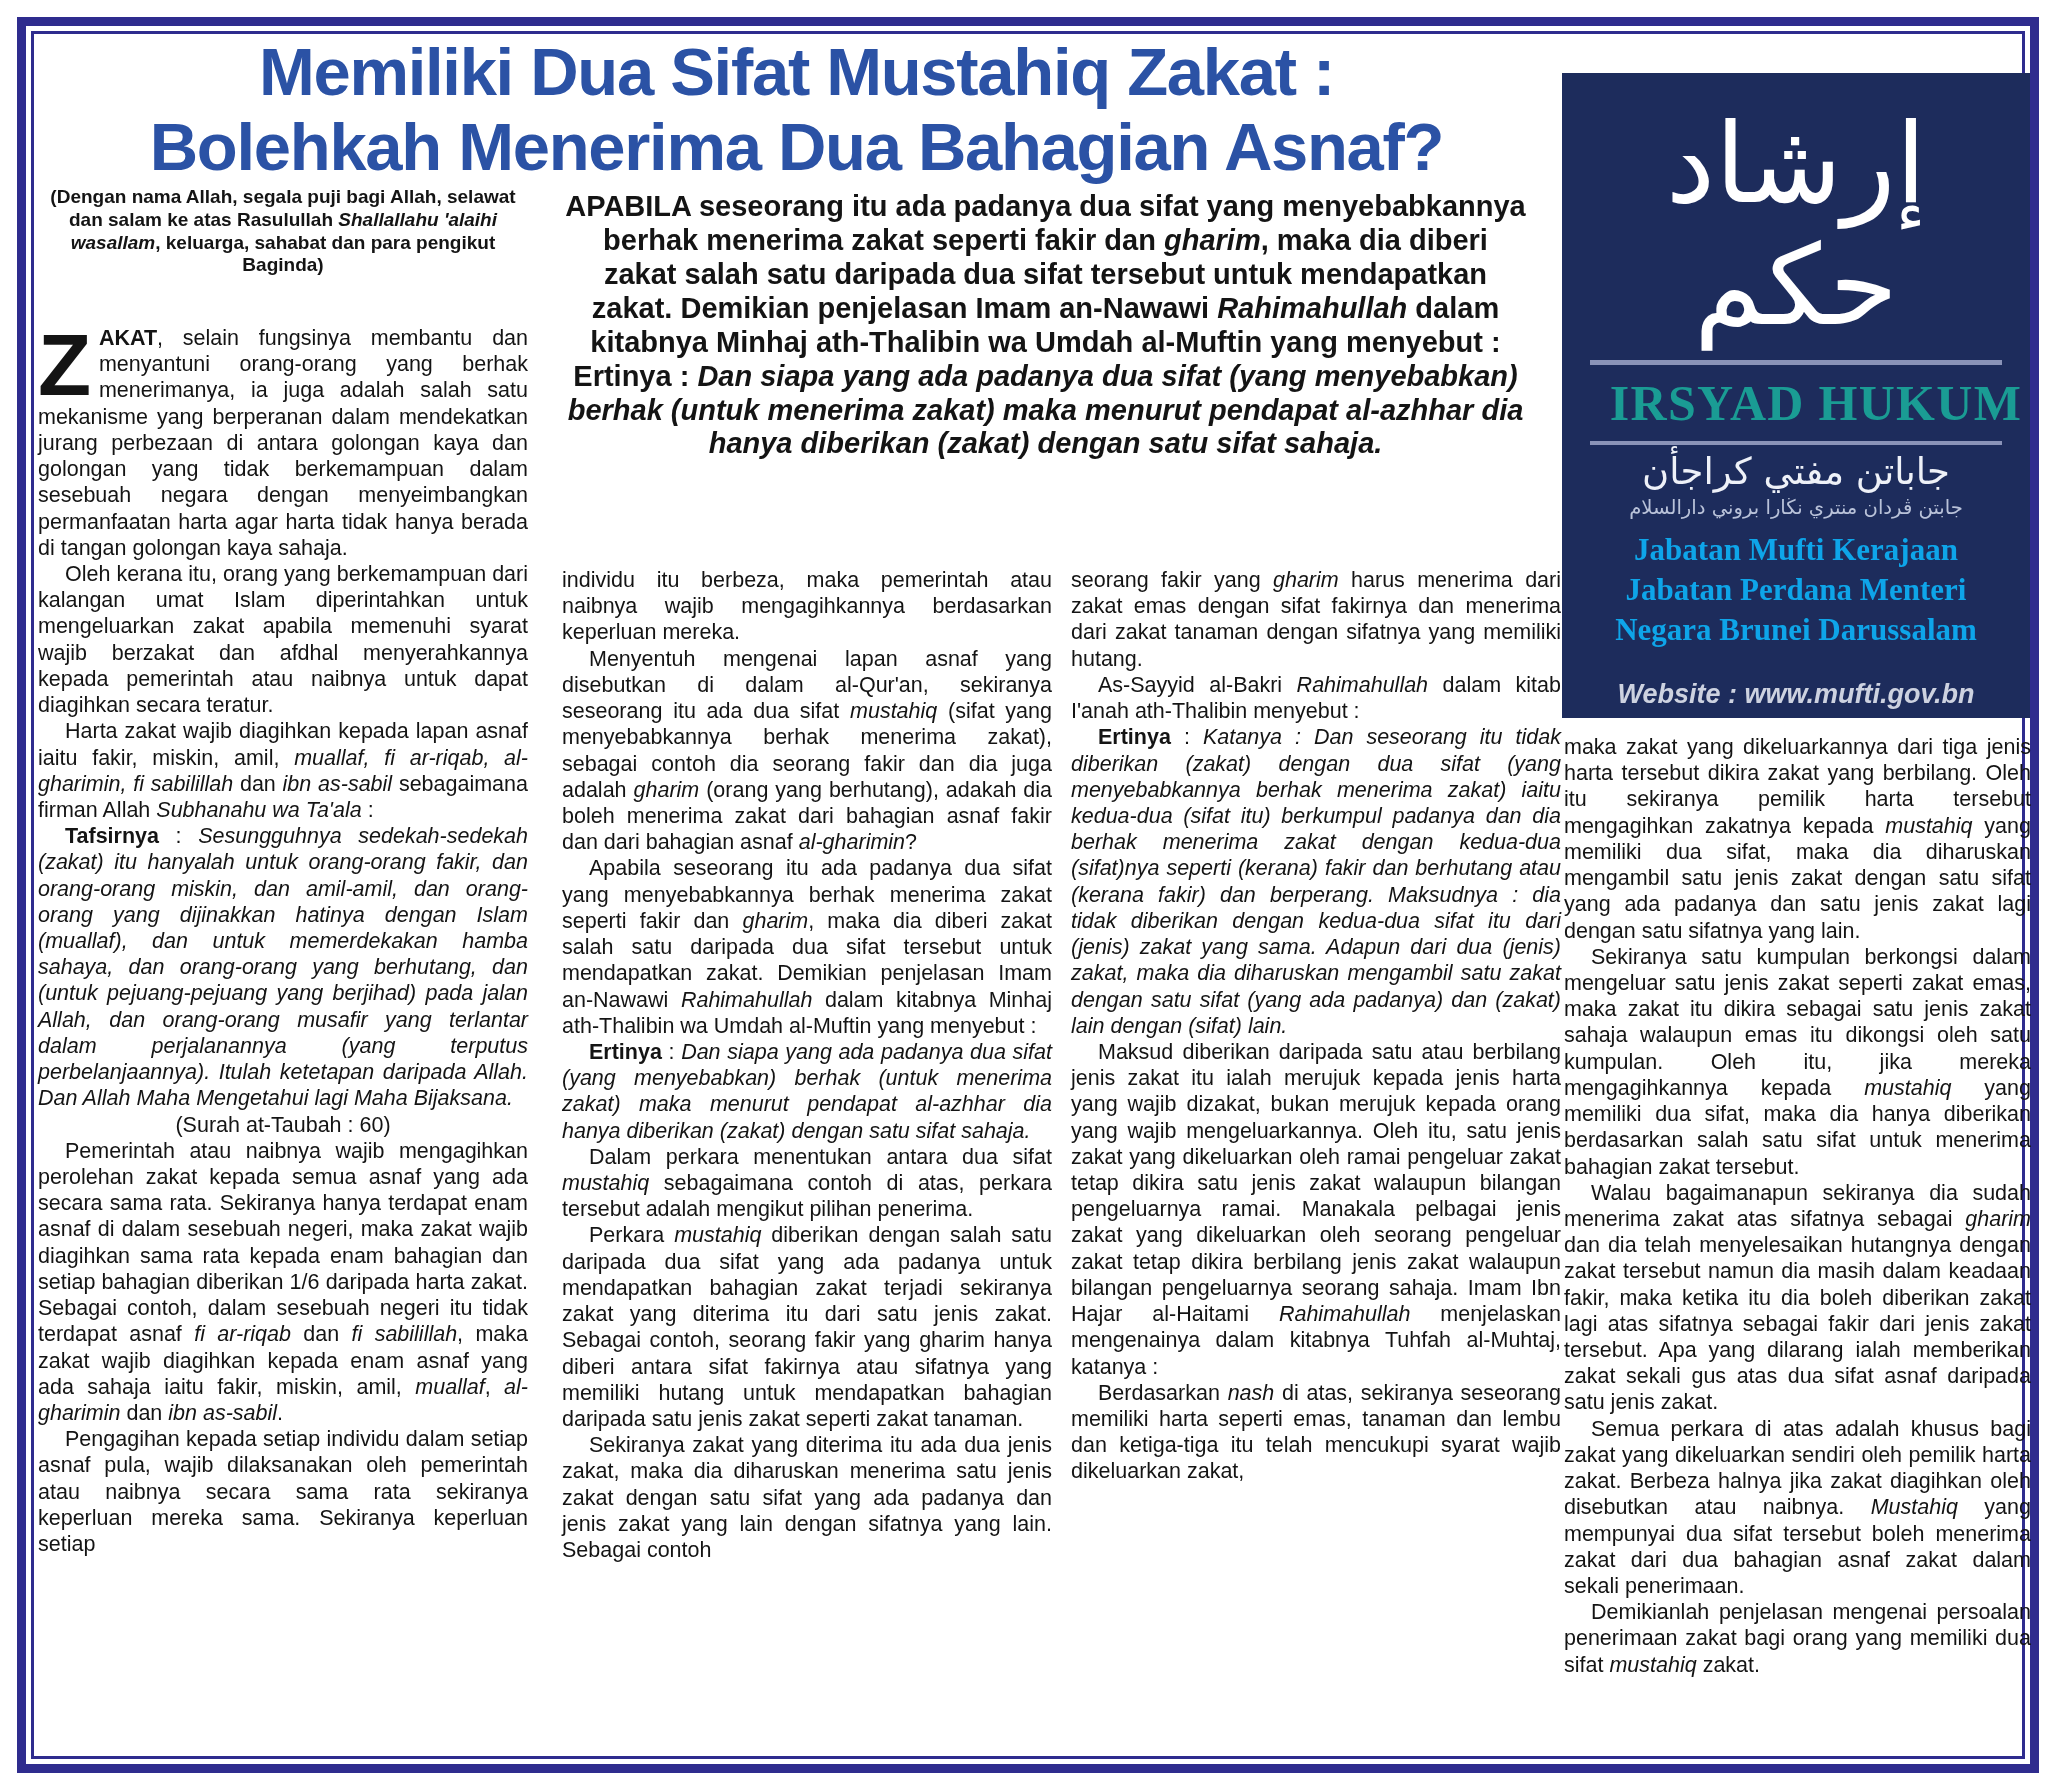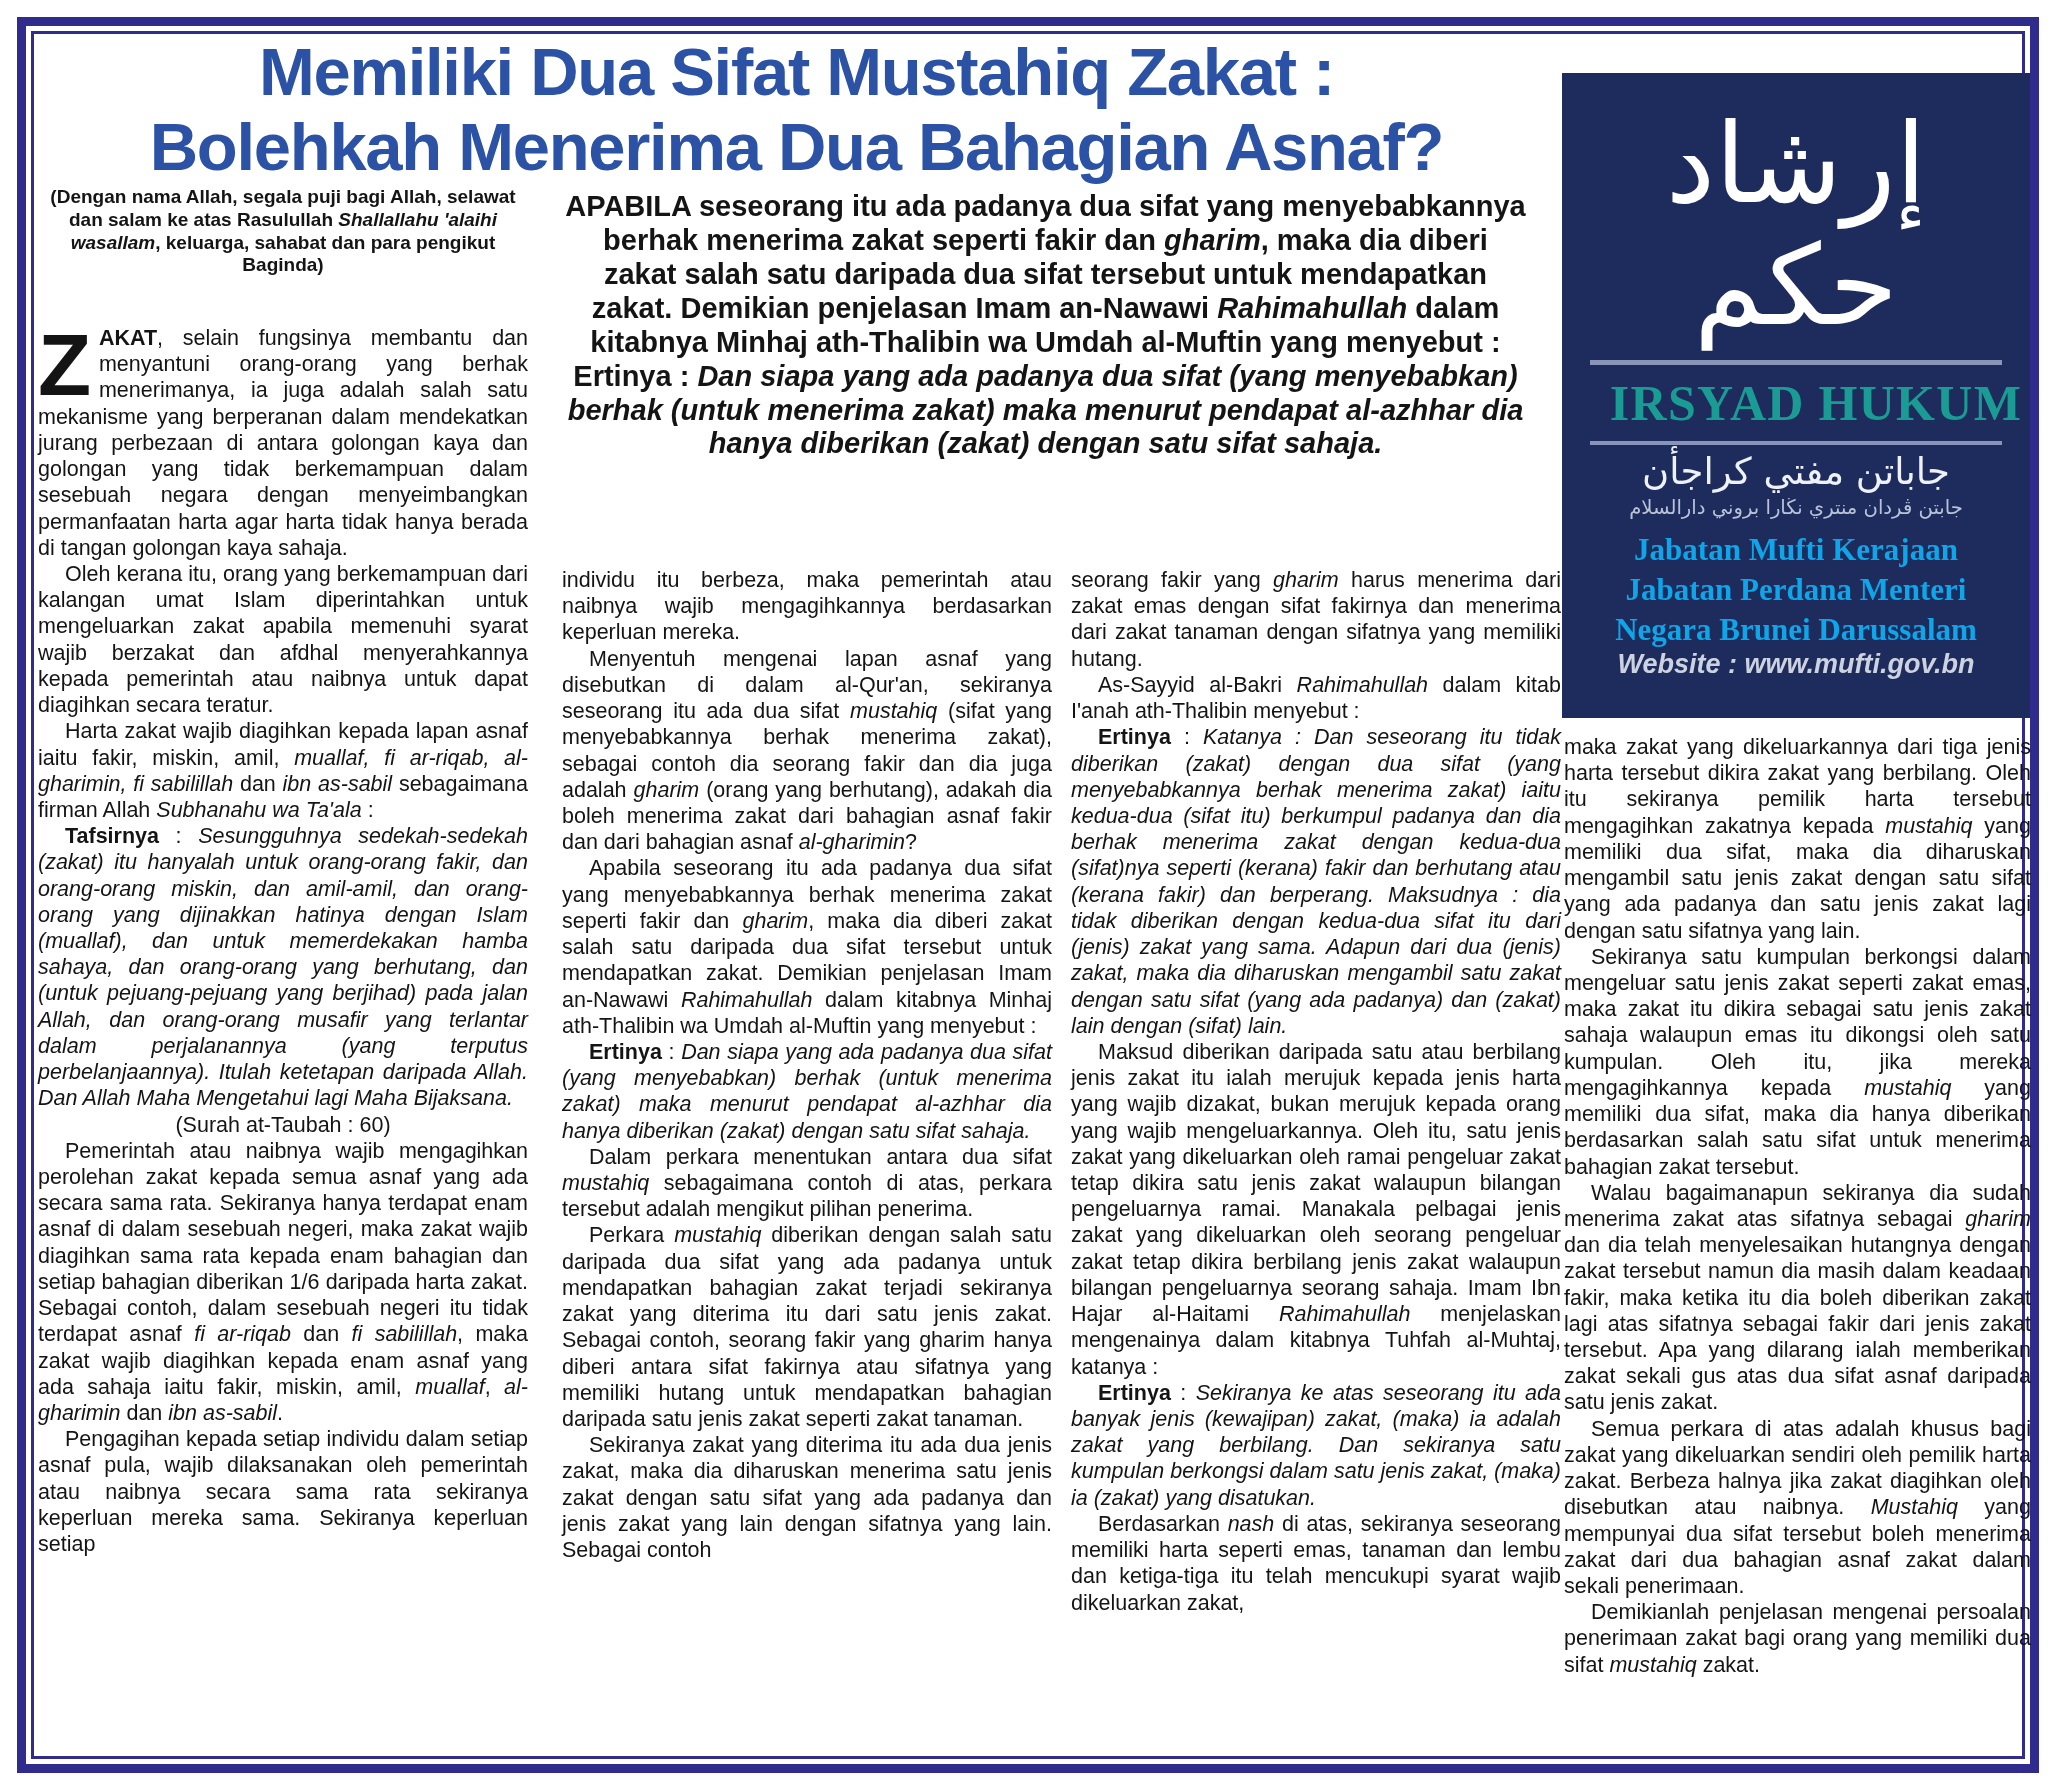--- a/index.html
+++ b/index.html
@@ -44,21 +44,21 @@
   .sb-arabic-main{font-family:"DejaVu Sans",sans-serif;font-size:111px;line-height:1.1;
     margin-top:30px;color:#ffffff;}
   .sb-divider{height:4.6px;background:var(--divider,#8a93b8);width:88%;margin:13px auto 9px auto;}
   .sb-divider.second{margin:9px auto 6.5px auto;}
   .sb-wordmark{font-family:"Liberation Serif",serif;font-weight:bold;font-size:50px;
     color:var(--teal,#1a9c94);letter-spacing:1.3px;margin-left:40px;}
   .sb-arabic-sub1{font-family:"DejaVu Sans",sans-serif;font-size:37px;color:#eef1f8;line-height:1.1;}
   .sb-arabic-sub2{font-family:"DejaVu Sans",sans-serif;font-size:19.6px;color:#b9c2d9;line-height:1.2;margin-top:3.9px;}
   .sb-org{font-family:"Liberation Serif",serif;font-size:31px;line-height:1.28;
     color:#0ea5e9;margin-top:10.4px;font-weight:bold;}
-  .sb-web{font-size:27px;font-weight:bold;font-style:italic;color:#cdd2e0;}
+  .sb-web{font-size:27px;font-weight:bold;font-style:italic;color:#cdd2e0;margin-top:30px;}
 </style>
 </head>
 <body>
 
 <div class="frame-outer"></div>
 <div class="frame-inner"></div>
 
 <div class="title">
   <div>Memiliki Dua Sifat Mustahiq Zakat :</div>
   <div>Bolehkah Menerima Dua Bahagian Asnaf?</div>
@@ -107,21 +107,20 @@
   <p><span>Dalam perkara menentukan antara dua sifat </span><span class="it">mustahiq</span><span> sebagaimana contoh di atas, perkara tersebut adalah mengikut pilihan penerima.</span></p>
   <p><span>Perkara </span><span class="it">mustahiq</span><span> diberikan dengan salah satu daripada dua sifat yang ada padanya untuk mendapatkan bahagian zakat terjadi sekiranya zakat yang diterima itu dari satu jenis zakat. Sebagai contoh, seorang fakir yang gharim hanya diberi antara sifat fakirnya atau sifatnya yang memiliki hutang untuk mendapatkan bahagian daripada satu jenis zakat seperti zakat tanaman.</span></p>
   <p><span>Sekiranya zakat yang diterima itu ada dua jenis zakat, maka dia diharuskan menerima satu jenis zakat dengan satu sifat yang ada padanya dan jenis zakat yang lain dengan sifatnya yang lain. Sebagai contoh</span></p>
 </div>
 
 <div id="col3" class="col">
   <p class="noindent"><span>seorang fakir yang </span><span class="it">gharim</span><span> harus menerima dari zakat emas dengan sifat fakirnya dan menerima dari zakat tanaman dengan sifatnya yang memiliki hutang.</span></p>
   <p><span>As-Sayyid al-Bakri </span><span class="it">Rahimahullah</span><span> dalam kitab I'anah ath-Thalibin menyebut :</span></p>
   <p><span class="bd">Ertinya</span><span> : </span><span class="it">Katanya : Dan seseorang itu tidak diberikan (zakat) dengan dua sifat (yang menyebabkannya berhak menerima zakat) iaitu kedua-dua (sifat itu) berkumpul padanya dan dia berhak menerima zakat dengan kedua-dua (sifat)nya seperti (kerana) fakir dan berhutang atau (kerana fakir) dan berperang. Maksudnya : dia tidak diberikan dengan kedua-dua sifat itu dari (jenis) zakat yang sama. Adapun dari dua (jenis) zakat, maka dia diharuskan mengambil satu zakat dengan satu sifat (yang ada padanya) dan (zakat) lain dengan (sifat) lain.</span></p>
   <p><span>Maksud diberikan daripada satu atau berbilang jenis zakat itu ialah merujuk kepada jenis harta yang wajib dizakat, bukan merujuk kepada orang yang wajib mengeluarkannya. Oleh itu, satu jenis zakat yang dikeluarkan oleh ramai pengeluar zakat tetap dikira satu jenis zakat walaupun bilangan pengeluarnya ramai. Manakala pelbagai jenis zakat yang dikeluarkan oleh seorang pengeluar zakat tetap dikira berbilang jenis zakat walaupun bilangan pengeluarnya seorang sahaja. Imam Ibn Hajar al-Haitami </span><span class="it">Rahimahullah</span><span> menjelaskan mengenainya dalam kitabnya Tuhfah al-Muhtaj, katanya :</span></p>
-  <p><span class="bd">Ertinya</span><span> : </span><span class="it">Sekiranya ke atas seseorang itu ada banyak jenis (kewajipan) zakat, (maka) ia adalah zakat yang berbilang. Dan sekiranya satu kumpulan berkongsi dalam satu jenis zakat, (maka) ia (zakat) yang disatukan.</span></p>
   <p><span>Berdasarkan </span><span class="it">nash</span><span> di atas, sekiranya seseorang memiliki harta seperti emas, tanaman dan lembu dan ketiga-tiga itu telah mencukupi syarat wajib dikeluarkan zakat,</span></p>
 </div>
 
 <div id="col4" class="col">
   <p class="noindent"><span>maka zakat yang dikeluarkannya dari tiga jenis harta tersebut dikira zakat yang berbilang. Oleh itu sekiranya pemilik harta tersebut mengagihkan zakatnya kepada </span><span class="it">mustahiq</span><span> yang memiliki dua sifat, maka dia diharuskan mengambil satu jenis zakat dengan satu sifat yang ada padanya dan satu jenis zakat lagi dengan satu sifatnya yang lain.</span></p>
   <p><span>Sekiranya satu kumpulan berkongsi dalam mengeluar satu jenis zakat seperti zakat emas, maka zakat itu dikira sebagai satu jenis zakat sahaja walaupun emas itu dikongsi oleh satu kumpulan. Oleh itu, jika mereka mengagihkannya kepada </span><span class="it">mustahiq</span><span> yang memiliki dua sifat, maka dia hanya diberikan berdasarkan salah satu sifat untuk menerima bahagian zakat tersebut.</span></p>
   <p><span>Walau bagaimanapun sekiranya dia sudah menerima zakat atas sifatnya sebagai </span><span class="it">gharim</span><span> dan dia telah menyelesaikan hutangnya dengan zakat tersebut namun dia masih dalam keadaan fakir, maka ketika itu dia boleh diberikan zakat lagi atas sifatnya sebagai fakir dari jenis zakat tersebut. Apa yang dilarang ialah memberikan zakat sekali gus atas dua sifat asnaf daripada satu jenis zakat.</span></p>
   <p><span>Semua perkara di atas adalah khusus bagi zakat yang dikeluarkan sendiri oleh pemilik harta zakat. Berbeza halnya jika zakat diagihkan oleh disebutkan atau naibnya. </span><span class="it">Mustahiq</span><span> yang mempunyai dua sifat tersebut boleh menerima zakat dari dua bahagian asnaf zakat dalam sekali penerimaan.</span></p>
   <p><span>Demikianlah penjelasan mengenai persoalan penerimaan zakat bagi orang yang memiliki dua sifat </span><span class="it">mustahiq</span><span> zakat.</span></p>
 </div>

